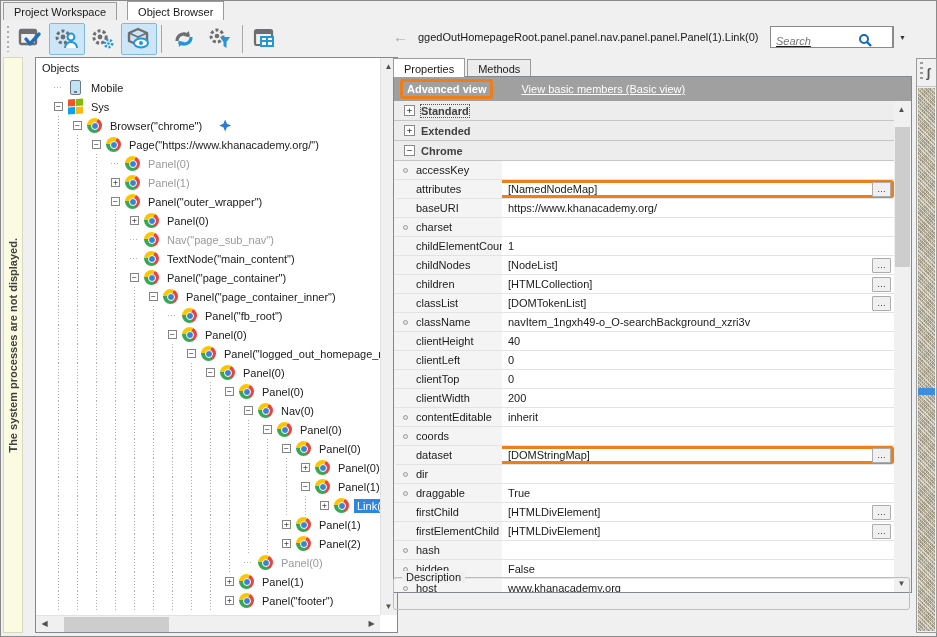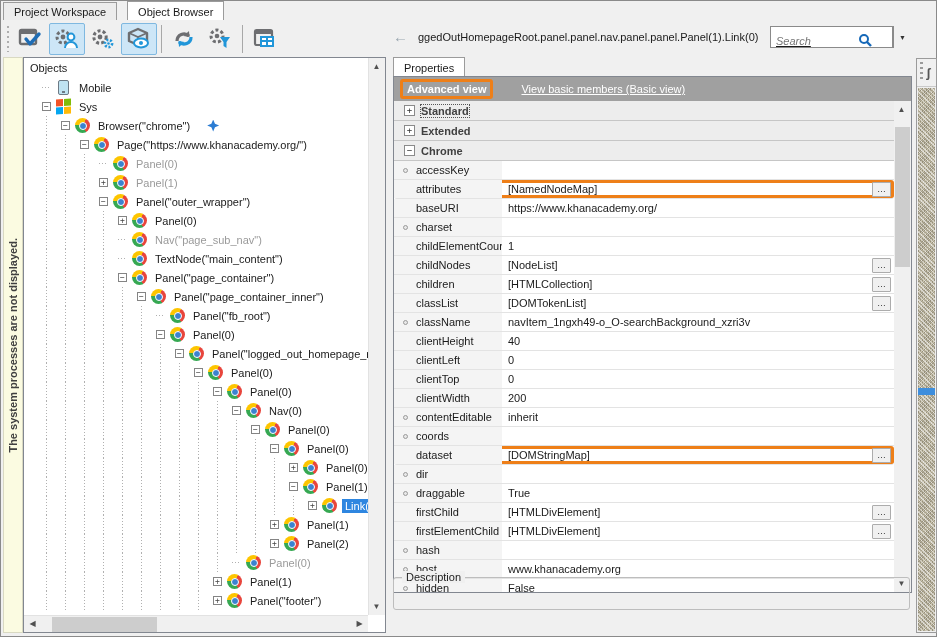--- a/index.html
+++ b/index.html
@@ -17,21 +17,21 @@
   .grip { width:5px; height:26px; margin:0 3px 0 2px; background:repeating-linear-gradient(to bottom,#aeaeae 0 2px,transparent 2px 5px); background-size:2px 100%; background-repeat:no-repeat; background-position:center; }
   .tbtn { width:36px; height:32px; display:flex; align-items:center; justify-content:center; border:1px solid transparent; border-radius:2px; }
   .tbtn.hl { background:#cde6f7; border-color:#7fb8e0; }
   .tsep { width:1px; height:28px; background:#a8a8a8; margin:0 4px; }
 
   
   .vnote { position:absolute; left:2px; top:56px; width:20px; height:576px; background:#fbfbe1; border:1px solid #d9d9c2; display:flex; align-items:center; justify-content:center; }
   .vnote span { writing-mode:vertical-rl; transform:rotate(180deg); font-weight:bold; color:#404040; white-space:nowrap; }
 
   
-  .tree-panel { position:absolute; left:22px; top:56px; width:363px; height:576px; background:#fff; border:1px solid #828790; overflow:hidden; }
+  .tree-panel { position:absolute; left:34px; top:56px; width:363px; height:576px; background:#fff; border:1px solid #828790; overflow:hidden; }
   .tree-header { padding:4px 0 2px 6px; }
   .tree-body { position:absolute; left:0; top:20px; right:17px; bottom:17px; overflow:hidden; }
   .tree-row { display:flex; align-items:center; height:19px; padding-left:6px; white-space:nowrap;margin-left:12px; }
   .guide { width:19px; align-self:stretch; flex:none;
            background:repeating-linear-gradient(to bottom,#b0b0b0 0 1px,transparent 1px 3px);
            background-size:1px 100%; background-repeat:no-repeat; background-position:4px 0; }
   .exp { width:9px; height:9px; flex:none; border:1px solid #848484; background:#fff; color:#444;
          font:8px "DejaVu Sans Mono",monospace; line-height:7px; text-align:center; margin-right:5px; }
   .exp.none { border:none; background:repeating-linear-gradient(to right,#b0b0b0 0 1px,transparent 1px 3px); background-size:9px 1px; background-repeat:no-repeat; background-position:center; }
   .ticon { width:15px; height:15px; flex:none; margin-right:5px; position:relative; }
@@ -59,21 +59,21 @@
 
   
   .crumb-row { position:absolute; left:392px; top:24px; width:518px; height:24px; display:flex; align-items:center; }
   .back-btn { color:#9aa7b0; font-size:15px; line-height:14px; margin-right:10px; }
   .crumb { flex:1; overflow:hidden; white-space:nowrap; direction:rtl; text-align:left; }
   .searchbox { display:flex; align-items:flex-end; border:1px solid #8a8a8a; background:#fff; width:123px; height:22px; padding-left:5px; flex:none;text-decoration:underline; }
   .searchbox input { border:none; outline:none; width:82px; font:italic 11px "Liberation Sans",sans-serif; color:#555; background:transparent; }
   .search-dd { width:18px; height:22px; border-left:1px solid #8a8a8a; background:#f0f0f0; display:flex; align-items:center; justify-content:center; font-size:7px; color:#333; flex:none; }
 
   
-  .prop-tabs { position:absolute; left:392px; top:56px; display:flex; height:20px; align-items:flex-end;flex-direction:column; }
+  .prop-tabs { position:absolute; left:392px; top:56px; display:flex; height:20px; align-items:flex-end; }
   .prop-tab { padding:3px 10px 2px; border:1px solid #9b9b9b; border-bottom:none; background:#ececec; margin-right:2px; }
   .prop-tab.active { background:#fff; padding-top:4px; position:relative; z-index:2; }
   .prop-panel { position:absolute; left:392px; top:75px; width:519px; height:517px; background:#fff; border:1px solid #828790; }
   .adv-bar { height:24px; background:#a0a0a0; display:flex; align-items:center; padding-left:6px; }
   .adv-label { color:#fff; font-weight:bold; border:3px solid #ee7f18; border-radius:3px; padding:1px 4px; }
   .adv-link { color:#fff; text-decoration:underline; margin-left:28px; }
   .grid { position:absolute; left:0; top:24px; right:0; bottom:0; overflow:hidden; }
   .grid-rows { position:absolute; left:0; top:0; right:17px; bottom:0; overflow:hidden; }
   .cat-row { height:20px; display:flex; align-items:center; background:#ededed; border-bottom:1px solid #c6c6c6; padding-left:10px; }
   .cat-box { width:11px; height:11px; border:1px solid #8a8a8a; background:#fff; font:9px "DejaVu Sans Mono",monospace; line-height:9px; text-align:center; color:#333; margin-right:6px; flex:none; }
@@ -705,29 +705,29 @@
             <span class="bullet-zone">
               <span class="bullet"></span>
             </span>
             <span class="pname">hash</span>
             <span class="pvalue"></span>
           </div>
           <div class="prop-row">
             <span class="bullet-zone">
               <span class="bullet"></span>
             </span>
+            <span class="pname">hidden</span>
+            <span class="pvalue">False</span>
+          </div>
+          <div class="prop-row">
+            <span class="bullet-zone">
+              <span class="bullet"></span>
+            </span>
             <span class="pname">host</span>
             <span class="pvalue">www.khanacademy.org</span>
-          </div>
-          <div class="prop-row">
-            <span class="bullet-zone">
-              <span class="bullet"></span>
-            </span>
-            <span class="pname">hidden</span>
-            <span class="pvalue">False</span>
           </div>
         </div>
       <div class="sb grid-vsb">
         <span class="arrow" style="top:1px;">▲</span>
         <span class="arrow" style="bottom:1px;">▼</span>
         <div class="thumb"></div>
       </div>
     </div>
   </div>
 

